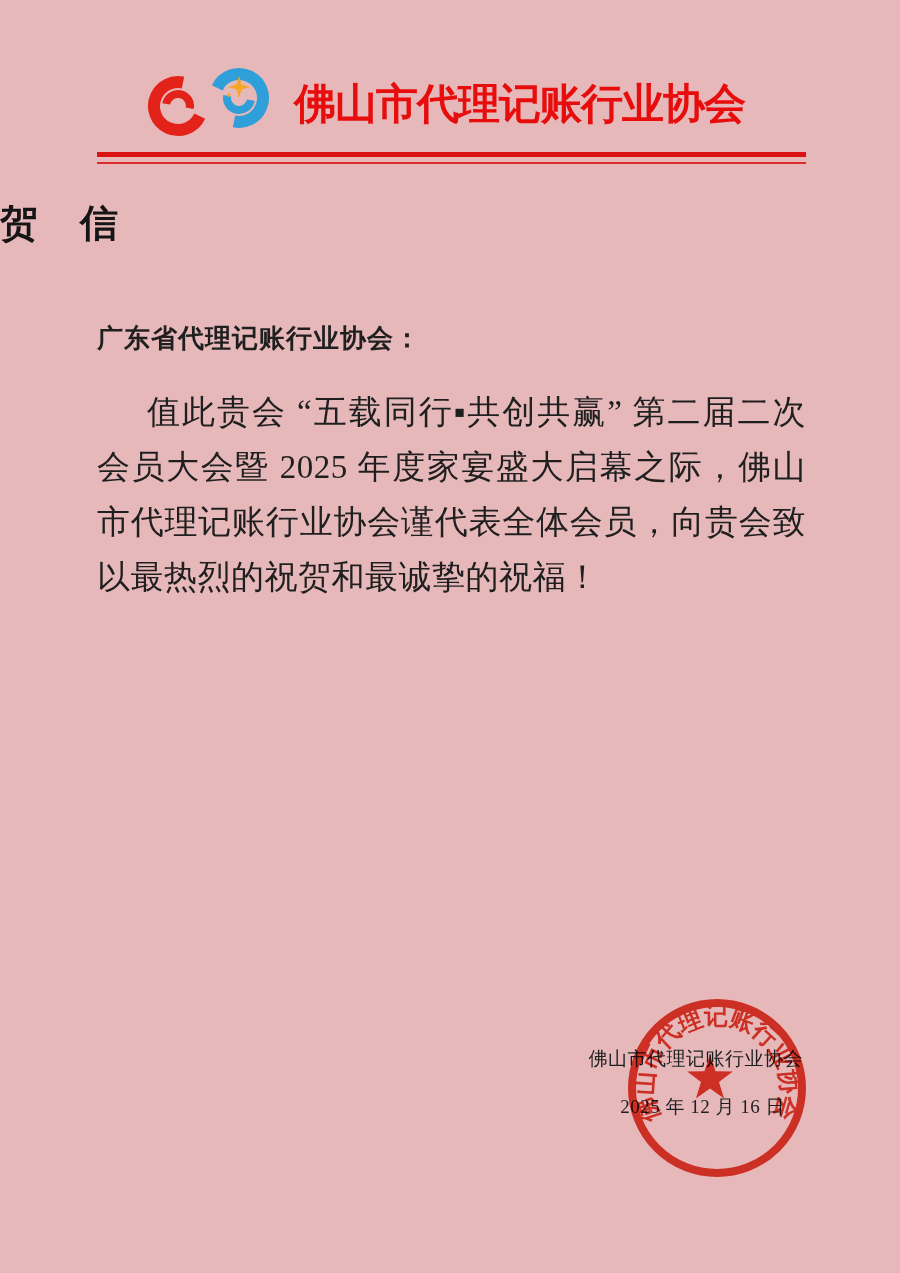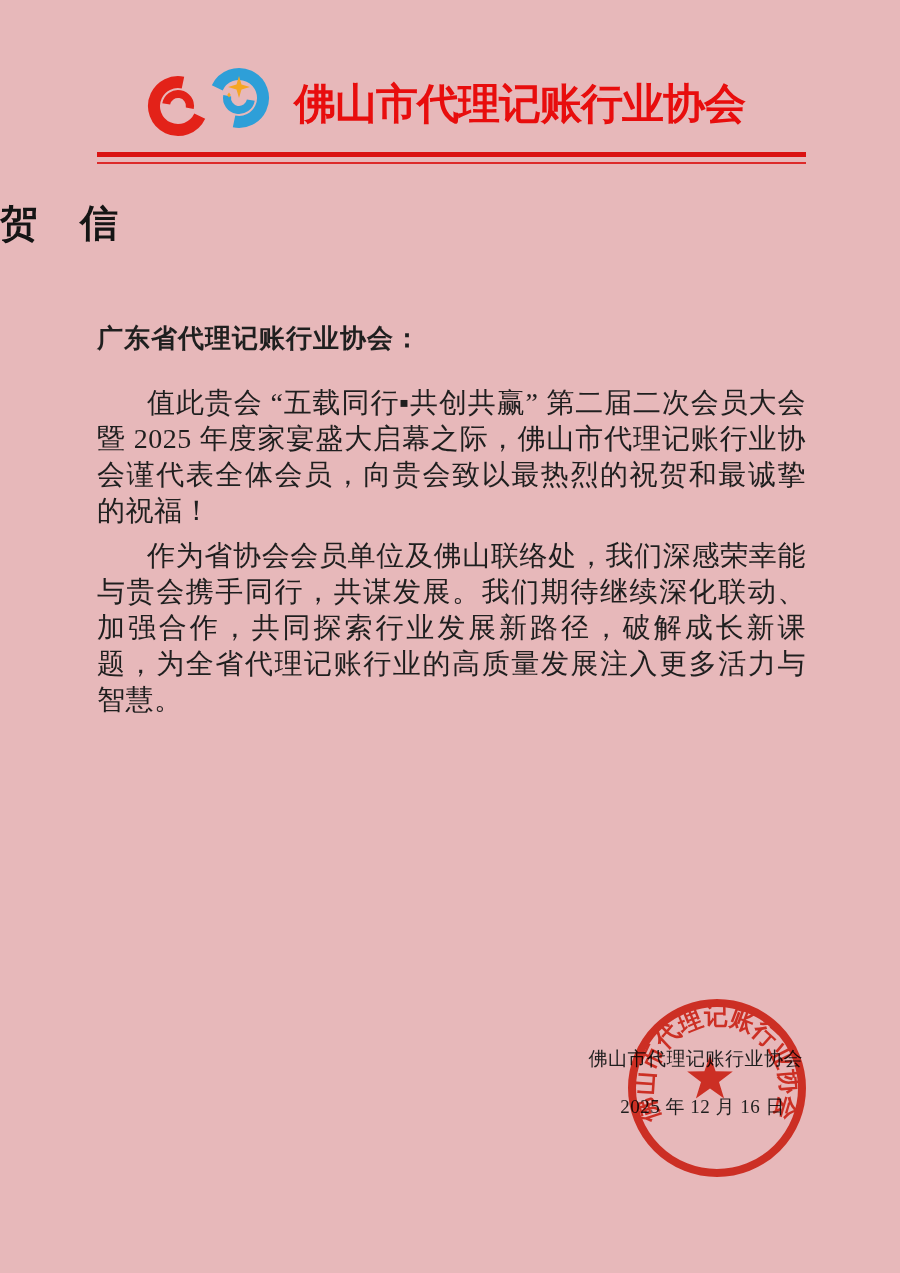--- a/index.html
+++ b/index.html
@@ -42,21 +42,21 @@
   
   .letter-body {
     position: absolute; left: 97px; top: 272px; width: 709px; margin-top: 47px;
   }
   .salutation {
     font-size: 26px; font-weight: bold; line-height: 40px;
     letter-spacing: 1px; margin: 0 0 26px 0;
   }
   .letter-body p {
     margin: 0 0 9px 0;
-    font-size: 28px; line-height: 36px;
+    font-size: 33px; line-height: 55px;
     text-indent: 50px;
     text-align: justify;
     letter-spacing: 0.5px;
   }
 
   
   .sig-org {
     position: absolute; right: 97px; top: 1046px;
     font-size: 19px; letter-spacing: 0.5px; white-space: nowrap;
   }
@@ -95,21 +95,20 @@
   <div class="org-title">佛山市代理记账行业协会</div>
 
   <div class="rule-thick"></div>
   <div class="rule-thin"></div>
 
   <div class="letter-title">贺　信</div>
 
   <div class="letter-body">
     <div class="salutation">广东省代理记账行业协会：</div>
     <p>值此贵会 “五载同行▪共创共赢” 第二届二次会员大会暨 2025 年度家宴盛大启幕之际，佛山市代理记账行业协会谨代表全体会员，向贵会致以最热烈的祝贺和最诚挚的祝福！</p>
-    <p>作为省协会会员单位及佛山联络处，我们深感荣幸能与贵会携手同行，共谋发展。我们期待继续深化联动、加强合作，共同探索行业发展新路径，破解成长新课题，为全省代理记账行业的高质量发展注入更多活力与智慧。</p>
   </div>
 
   <div class="sig-org">佛山市代理记账行业协会</div>
   <div class="sig-date">2025 年 12 月 16 日</div>
 
   <svg class="seal" width="190" height="190" viewBox="0 0 190 190">
     <defs>
       <path id="sealArc" d="M 39.57 127 A 64 64 0 1 1 150.43 127" fill="none"></path>
     </defs>
     <circle cx="95" cy="95" r="85" fill="none" stroke="#e0301f" stroke-width="8"></circle>

